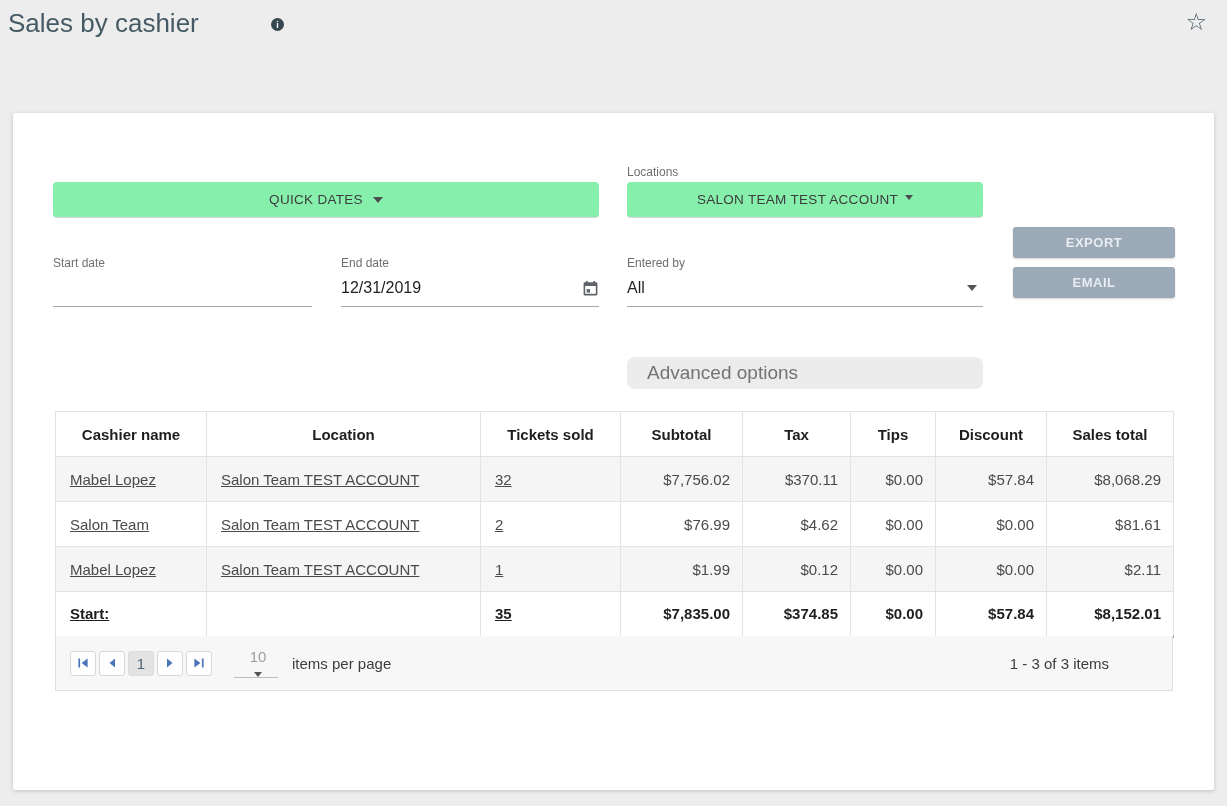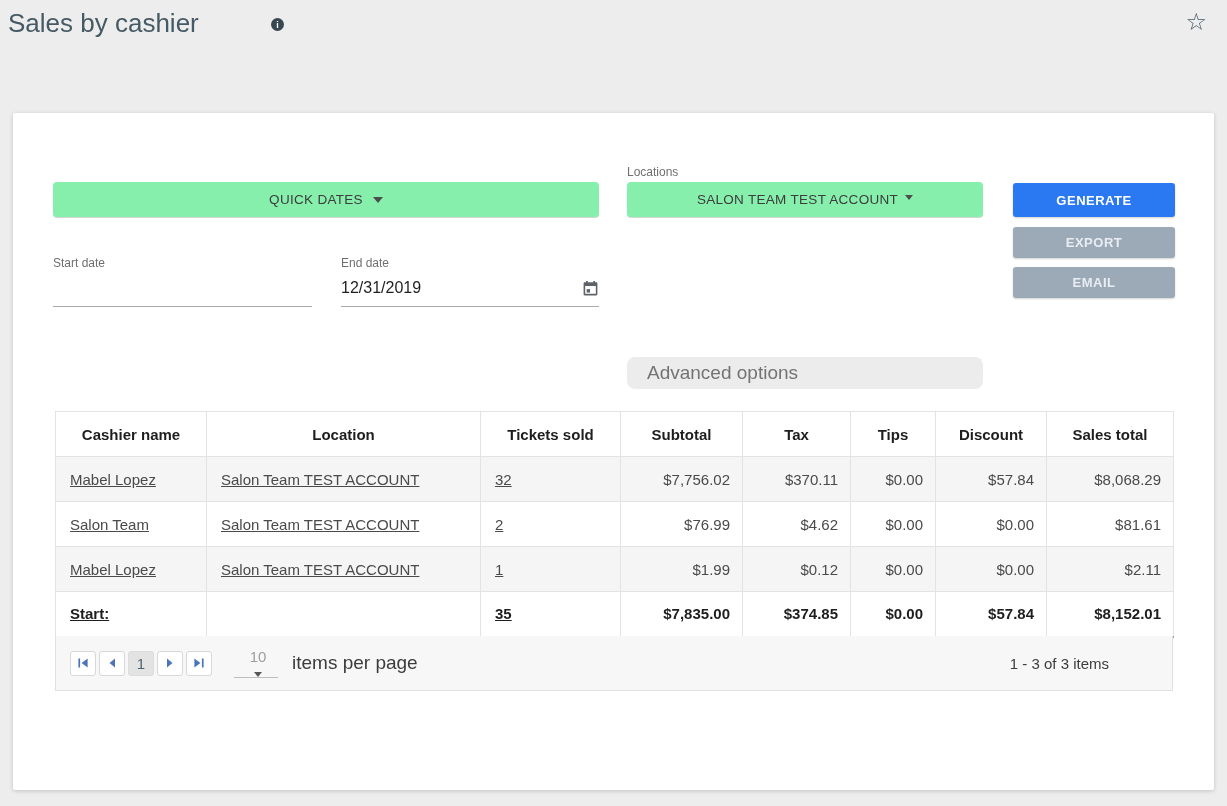--- a/index.html
+++ b/index.html
@@ -163,21 +163,21 @@
     border-bottom: 1px solid #bdbdbd;
     display: flex; align-items: center; justify-content: space-between;
     padding: 0 2px 0 6px; cursor: pointer; flex-direction: column;
   }
   .page-size-value { font-size: 15px; color: #9e9e9e; }
   .page-size-caret {
     width: 0; height: 0;
     border-left: 4px solid transparent; border-right: 4px solid transparent;
     border-top: 5px solid #555555;
   }
-  .items-per-page { margin-left: 14px; font-size: 19px; color: #3c3c3c; }
+  .items-per-page { margin-left: 14px; font-size: 15px; color: #3c3c3c; }
   .pager-info {
     margin-left: auto; margin-right: 63px;
     font-size: 15px; color: #3c3c3c;
   }
 </style>
 </head>
 <body>
 
 <h1 class="page-title">Sales by cashier</h1>
 <span class="info-icon">i</span>
@@ -189,41 +189,47 @@
     <span>QUICK DATES</span>
     <span class="caret-down"></span>
   </button>
 
   <div class="field-label locations-label">Locations</div>
   <button class="flat-btn locations-btn">
     <span>SALON TEAM TEST ACCOUNT</span>
     <span class="caret-down small"></span>
   </button>
 
-  <button class="action-btn generate-btn">GENERATE</button>
   <button class="action-btn export-btn">EXPORT</button>
   <button class="action-btn email-btn">EMAIL</button>
 
   <div class="field-group start-date-group">
     <div class="field-label">Start date</div>
   </div>
 
   <div class="field-group end-date-group">
     <div class="field-label">End date</div>
     <div class="field-value-row">
       <input class="field-input" value="12/31/2019" style="">
       <span class="calendar-icon">
         <svg width="17" height="17" viewBox="0 0 16 16">
           <path d="M12.2 2.2V1h-1.6v1.2H5.4V1H3.8v1.2H2.6c-.6 0-1.1.5-1.1 1.1v10.1c0 .6.5 1.1 1.1 1.1h10.8c.6 0 1.1-.5 1.1-1.1V3.3c0-.6-.5-1.1-1.1-1.1h-1.2zM13 13H3V5.6h10V13z"></path>
           <rect x="4.4" y="8.6" width="3.2" height="3.2"></rect>
         </svg>
       </span>
     </div>
   </div>
 
+  <div class="field-group entered-by-group">
+    <div class="field-label">Entered by</div>
+    <div class="field-value-row">
+      <span class="field-value">All</span>
+      <span class="select-caret"></span>
+    </div>
+  </div>
 
   <button class="advanced-options">Advanced options</button>
 
   <table class="grid">
     <colgroup>
       <col style="width:151px">
         <col style="width:274px">
         <col style="width:140px">
         <col style="width:122px">
       <col style="width:108px">

